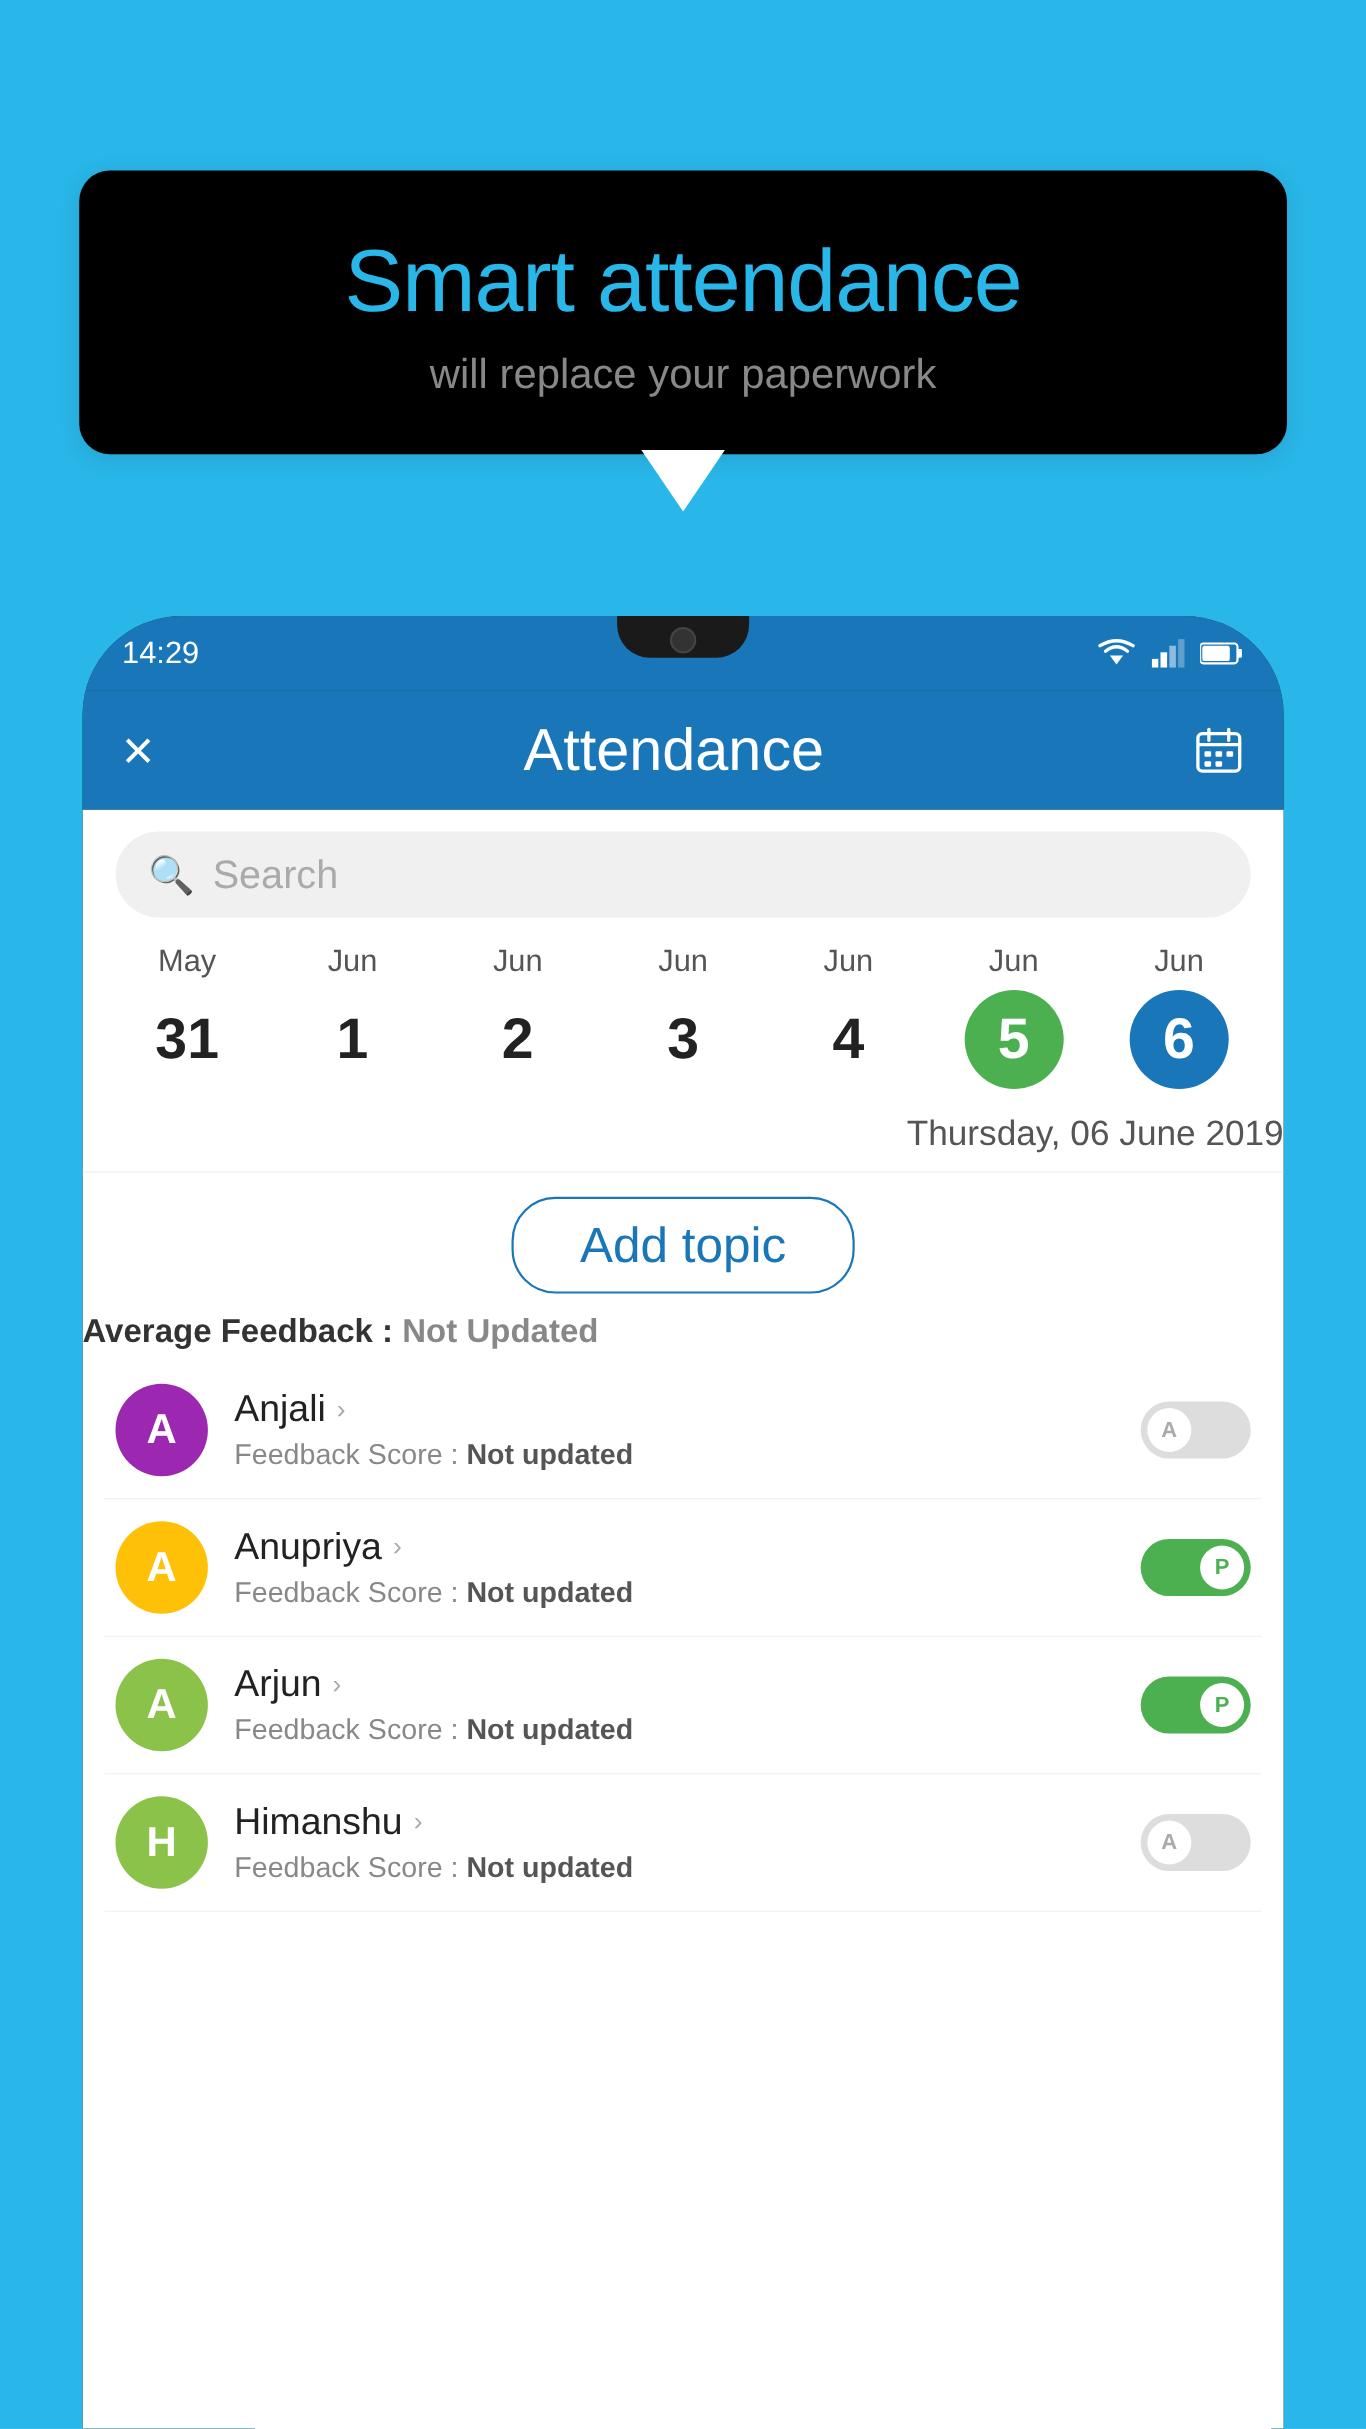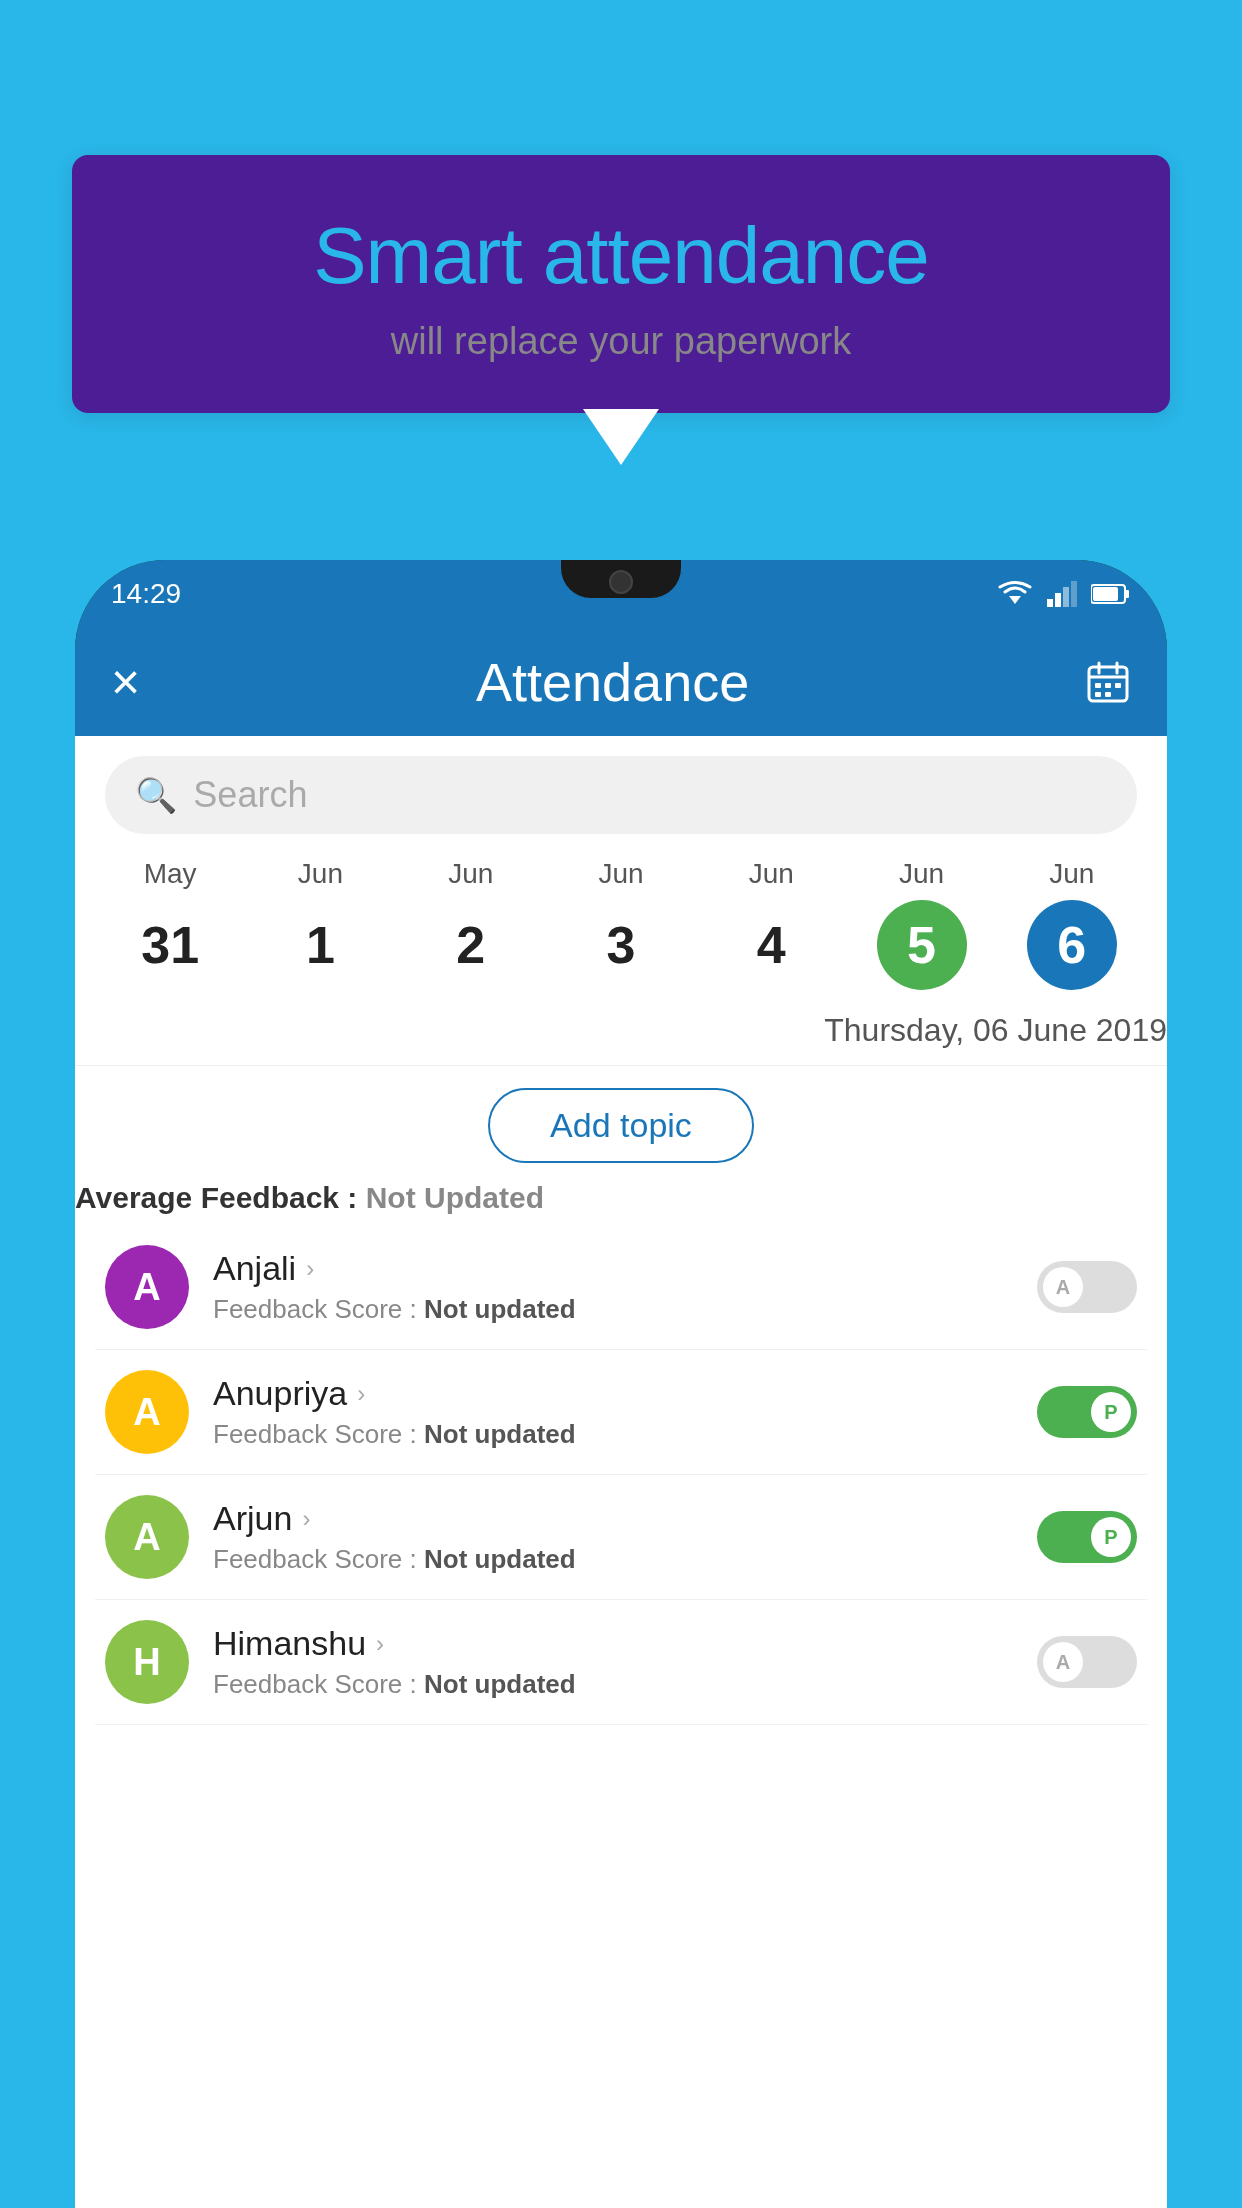--- a/index.html
+++ b/index.html
@@ -12,22 +12,22 @@
       overflow: hidden;
       position: relative;
     }
 
     
     .speech-bubble {
       position: absolute;
       top: 155px;
       left: 72px;
       right: 72px;
-      background: #4c1d95;
-      border-radius: 16px;
+      background: #000000;
+      border-radius: 28px;
       padding: 55px 60px 50px;
       text-align: center;
       box-shadow: 0 4px 20px rgba(0,0,0,0.1);
     }
 
     .speech-bubble::after {
       content: '';
       position: absolute;
       bottom: -52px;
       left: 50%;
@@ -238,21 +238,21 @@
     }
 
     
     .add-topic-btn {
       display: block;
       margin: 22px auto 0;
       border: 2px solid #1976B8;
       background: white;
       border-radius: 40px;
       padding: 16px 60px;
-      font-size: 34px;
+      font-size: 45px;
       color: #1976B8;
       cursor: pointer;
       width: fit-content;
     }
 
     
     .avg-feedback {
       text-align: left;
       font-size: 30px;
       color: #888;

